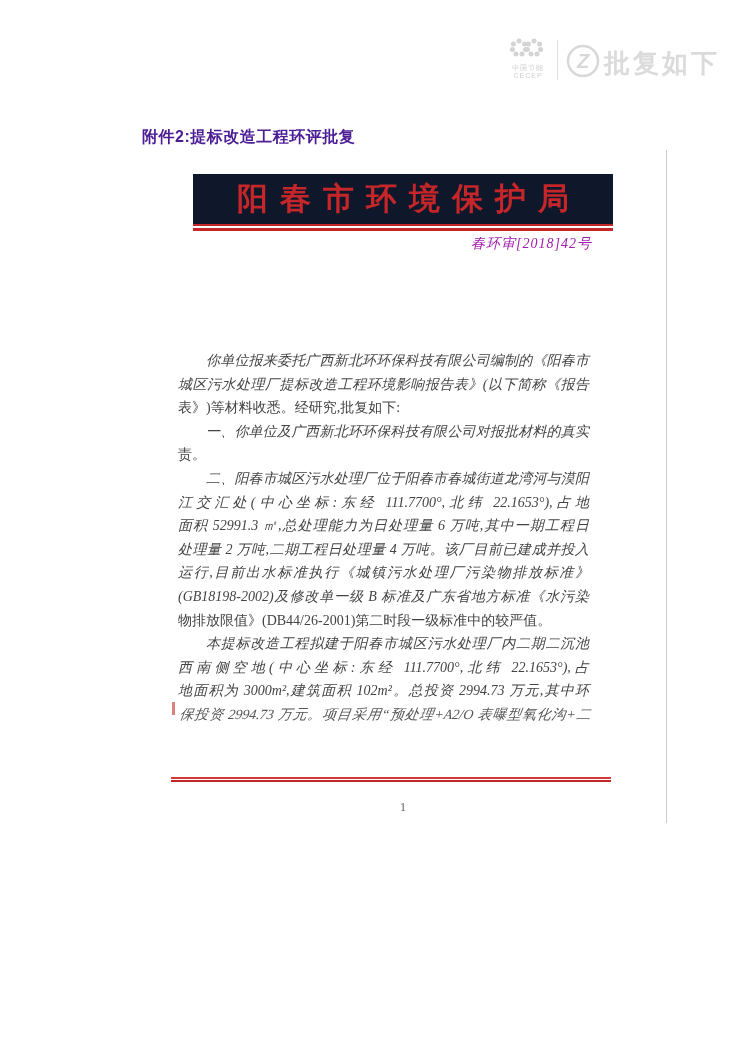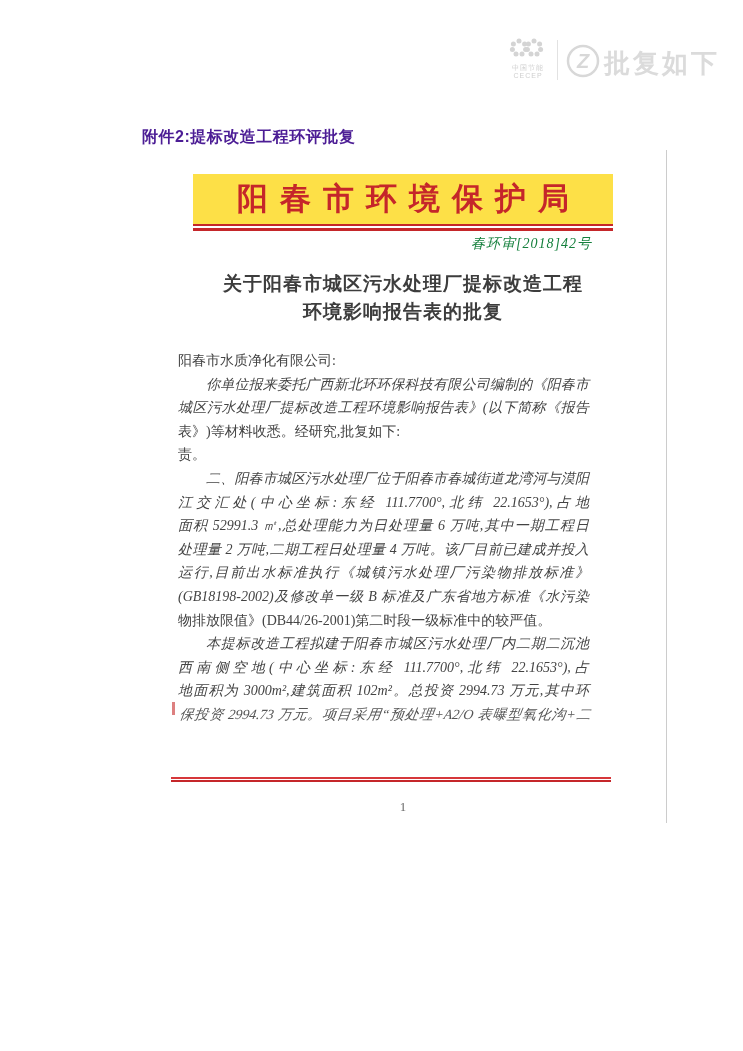--- a/index.html
+++ b/index.html
@@ -14,29 +14,29 @@
   .wm-divider{left:557px;top:40px;width:1px;height:40px;background:#e2e2e2;}
   .z-box{left:564px;top:42px;width:38px;height:38px;}
   .wm-brand{left:604px;top:46px;font-size:26px;font-weight:bold;color:#dbdbdb;
             letter-spacing:3px;font-family:"Liberation Sans",sans-serif;}
 
   
   .attachment{position:absolute;left:142px;top:127px;font-size:16px;font-weight:bold;
               color:#4c1d95;font-family:"Liberation Sans",sans-serif;letter-spacing:0.5px;}
 
   
-  .agency{position:absolute;left:193px;top:174px;width:420px;height:50px;background:#fde047;
+  .agency{position:absolute;left:193px;top:174px;width:420px;height:50px;background:#0f172a;
           text-align:center;line-height:50px;font-size:31px;font-weight:bold;color:#c5262a;
           letter-spacing:12px;padding-left:12px;box-sizing:border-box;}
   .rule{position:absolute;left:193px;top:224px;width:420px;}
   .rule .t{height:2px;background:#c5262a;}
   .rule .g{height:2px;background:transparent;}
   .rule .b{height:3px;background:#c5262a;}
   .docnum{position:absolute;left:380px;top:235px;width:212px;text-align:right;
-          font-size:14px;font-style:italic;color:#15803d;letter-spacing:1px;}
+          font-size:14px;font-style:italic;color:#a21caf;letter-spacing:1px;}
   .title{position:absolute;left:193px;top:270px;width:420px;text-align:center;
          font-size:19px;font-weight:bold;color:#3d3d3d;line-height:28px;letter-spacing:1px;}
 
   .body-block{position:absolute;left:178px;top:349px;width:411px;font-size:14px;color:#434343;}
   .bl{line-height:23.6px;height:23.6px;overflow:visible;white-space:normal;}
   .ind{text-indent:2em;}
   .fill{text-align:justify;text-align-last:justify;font-style:italic;}
   .warp{font-style:italic;color:#555555;transform:skewX(-8deg);transform-origin:left bottom;}
 
   .red-tick{position:absolute;left:172px;top:702px;width:3px;height:13px;background:#cf4a4a;opacity:.7;}
@@ -89,30 +89,26 @@
 
   <div class="agency">阳春市环境保护局</div>
   <div class="rule">
     <div class="t"></div>
       <div class="g"></div>
       <div class="b"></div>
   </div>
 
   <div class="docnum">春环审[2018]42号</div>
 
-  <div class="title">
-    <div>关于阳春市城区污水处理厂提标改造工程</div>
-    <div>环境影响报告表的批复</div>
-  </div>
 
   <div class="body-block">
-    <div class="bl">阳春市水质净化有限公司:</div>
     <div class="bl ind fill">你单位报来委托广西新北环环保科技有限公司编制的《阳春市</div>
     <div class="bl fill">城区污水处理厂提标改造工程环境影响报告表》(以下简称《报告</div>
     <div class="bl">表》)等材料收悉。经研究,批复如下:</div>
+    <div class="bl ind fill">一、你单位及广西新北环环保科技有限公司对报批材料的真实</div>
     <div class="bl">责。</div>
     <div class="bl ind fill">二、阳春市城区污水处理厂位于阳春市春城街道龙湾河与漠阳</div>
     <div class="bl fill">江交汇处(中心坐标:东经 111.7700°,北纬 22.1653°),占地</div>
     <div class="bl fill">面积 52991.3 ㎡,总处理能力为日处理量 6 万吨,其中一期工程日</div>
     <div class="bl fill">处理量 2 万吨,二期工程日处理量 4 万吨。该厂目前已建成并投入</div>
     <div class="bl fill">运行,目前出水标准执行《城镇污水处理厂污染物排放标准》</div>
     <div class="bl fill">(GB18198-2002)及修改单一级 B 标准及广东省地方标准《水污染</div>
     <div class="bl">物排放限值》(DB44/26-2001)第二时段一级标准中的较严值。</div>
     <div class="bl ind fill">本提标改造工程拟建于阳春市城区污水处理厂内二期二沉池</div>
     <div class="bl fill">西南侧空地(中心坐标:东经 111.7700°,北纬 22.1653°),占</div>

